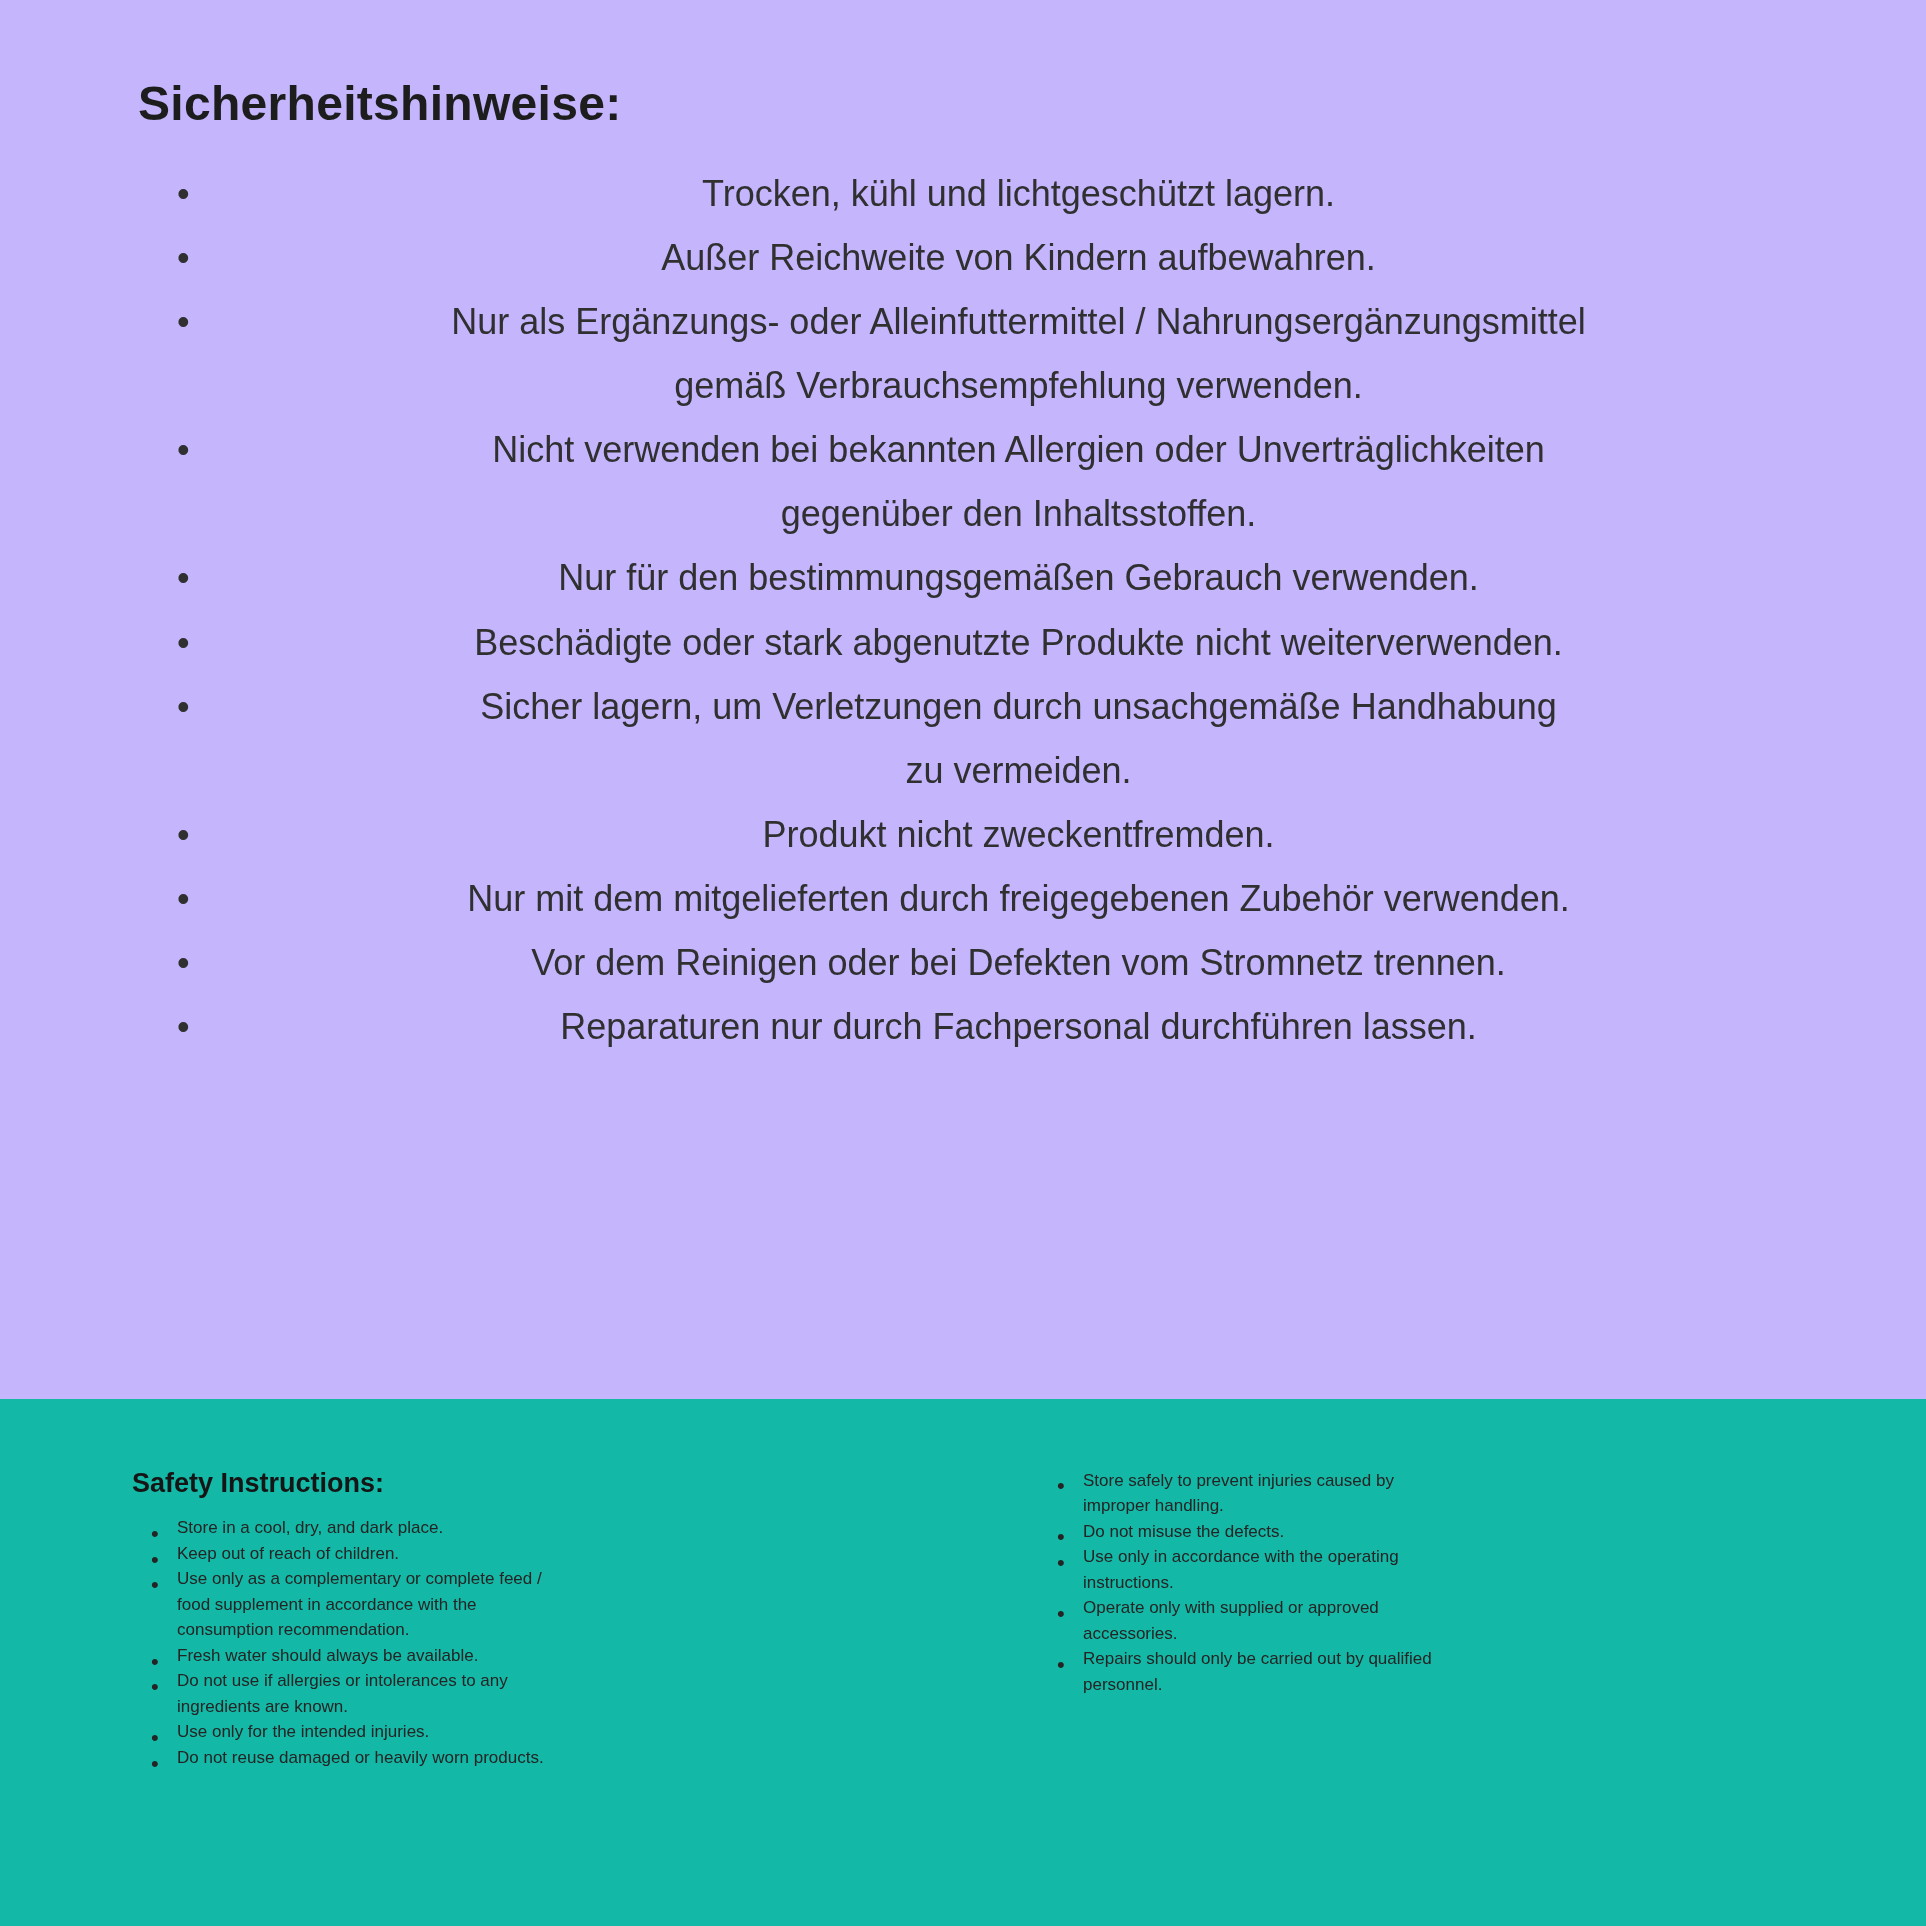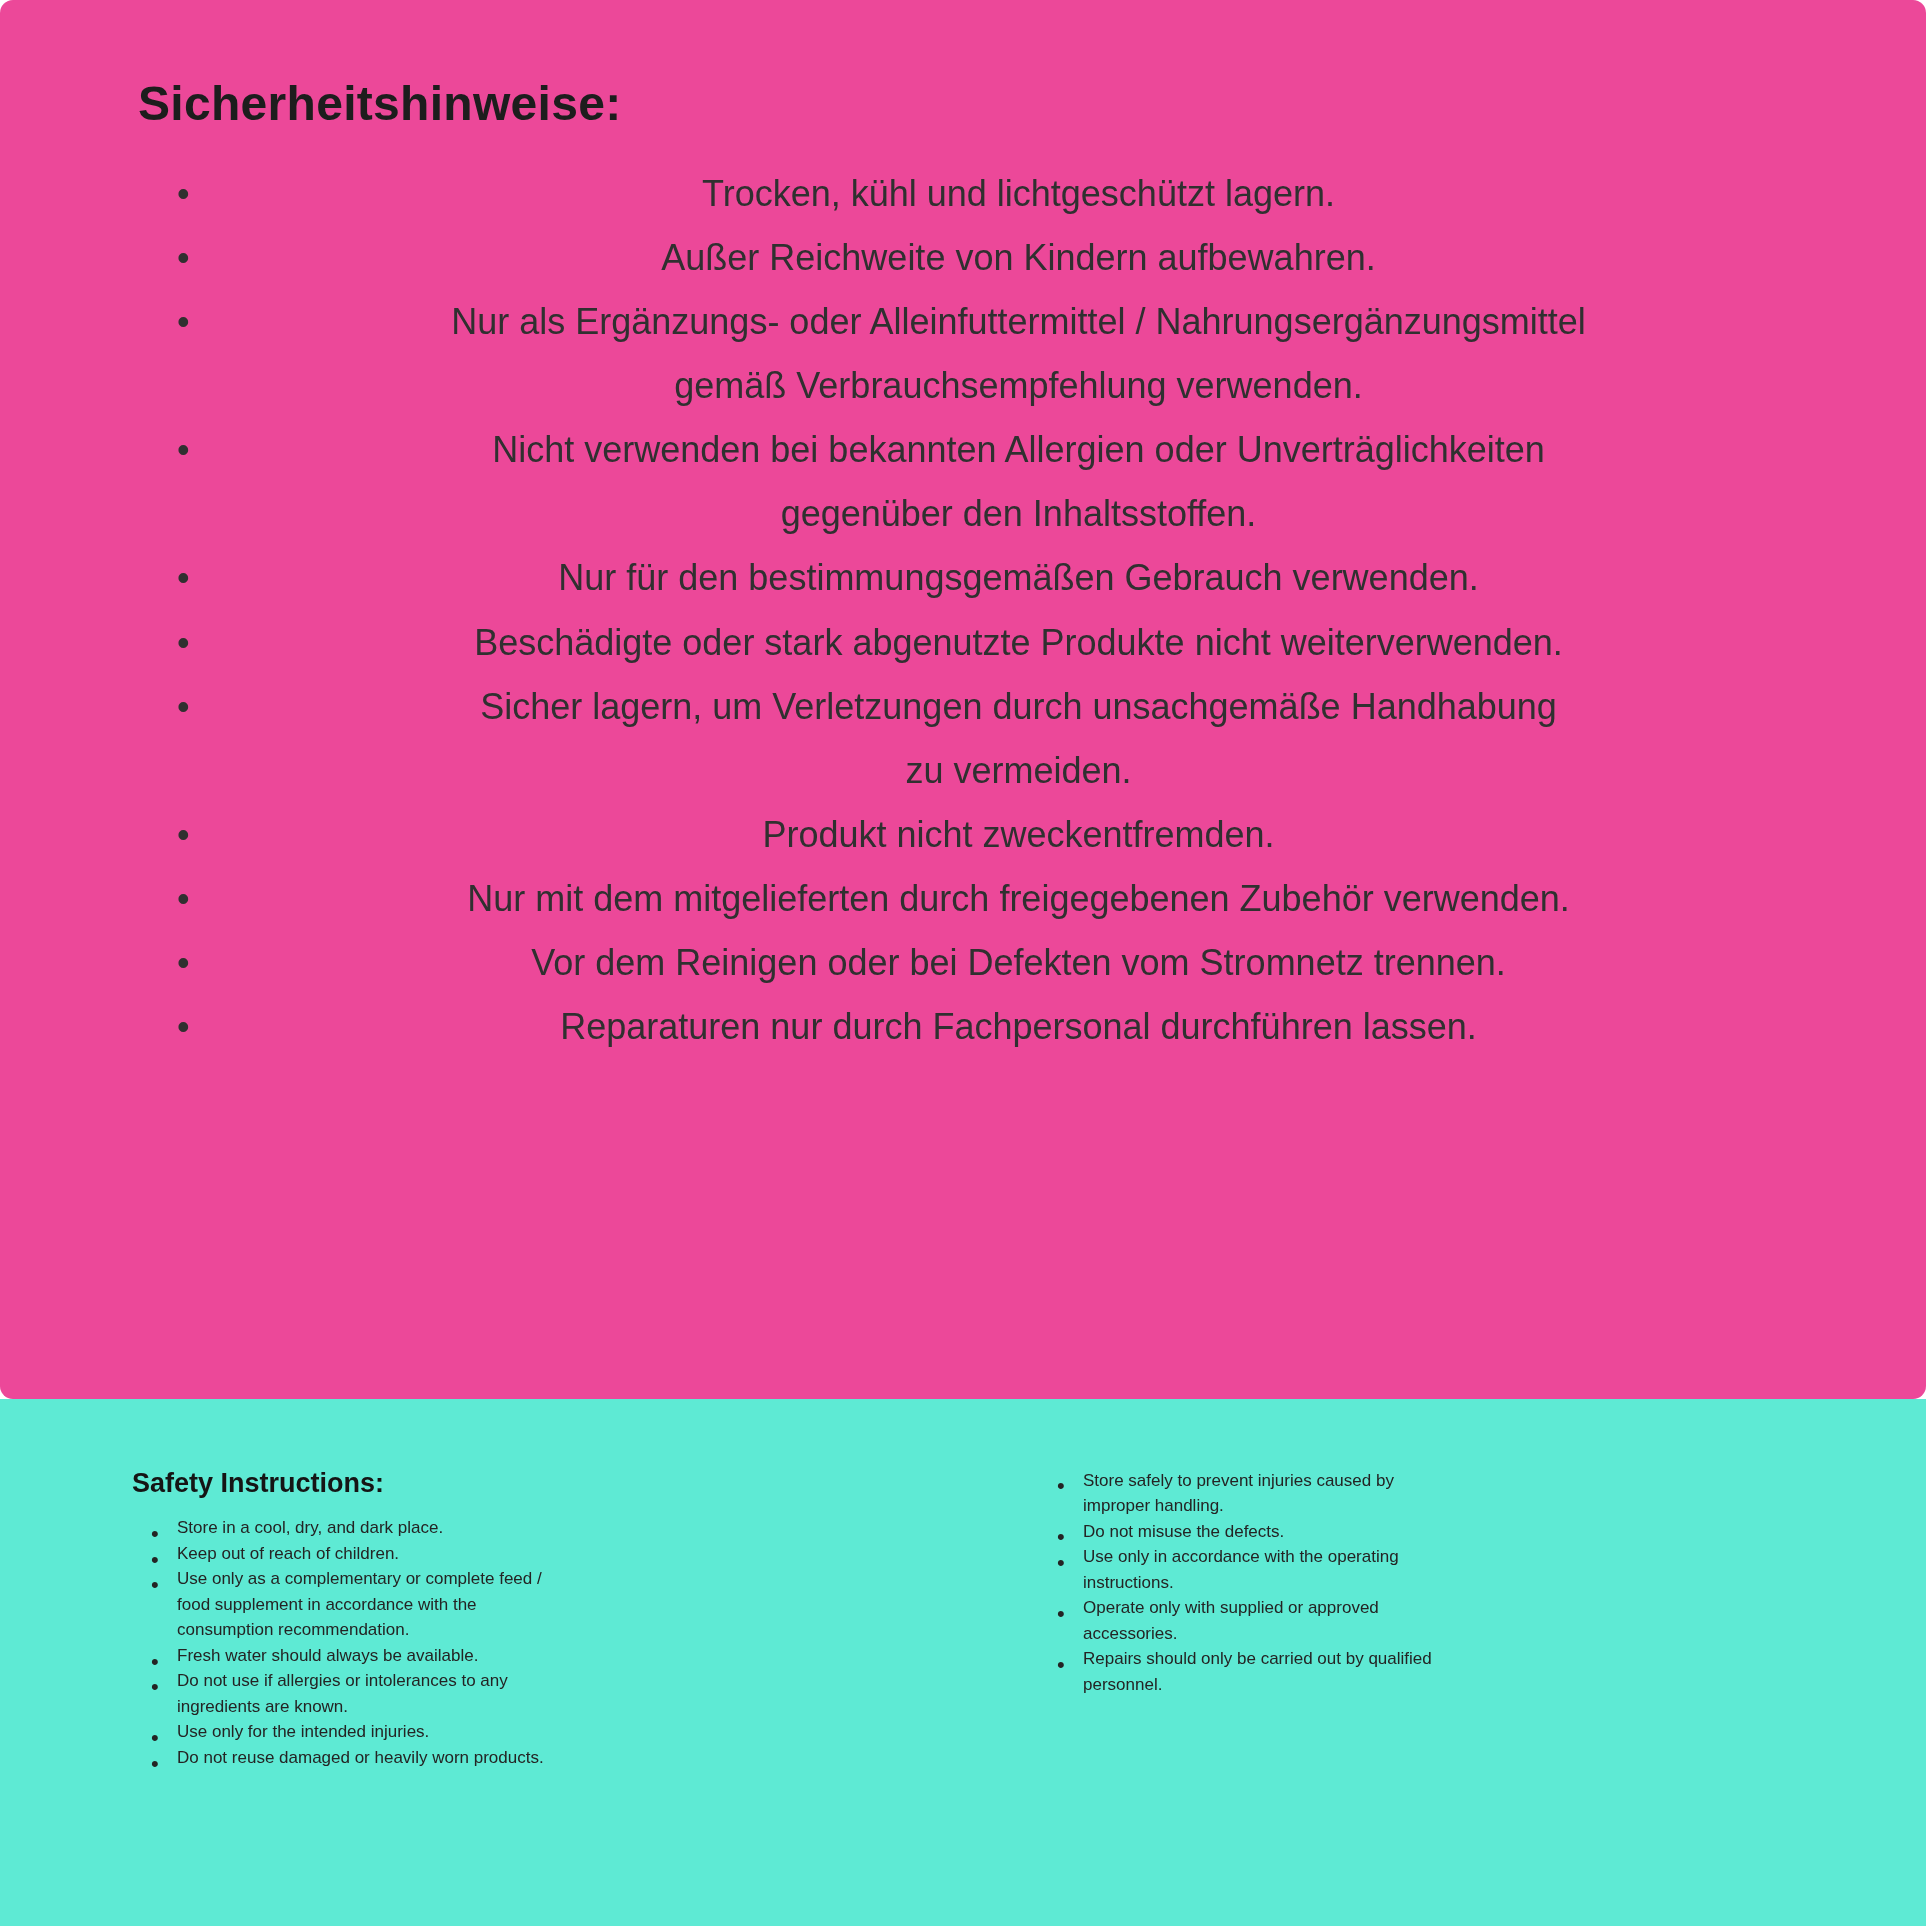--- a/index.html
+++ b/index.html
@@ -18,22 +18,21 @@
     display: flex;
     flex-direction: column;
     box-sizing: border-box;
   }
 
   
   .german-section {
     box-sizing: border-box;
     height: 1634px;
     padding: 76px 103px 0 138px;
-    background: #ec4899;
-    border-radius: 13px;
+    background: #c4b5fd;
   }
   .german-title {
     margin: 0;
     font-size: 48px;
     font-weight: 700;
     color: #1d1d1d;
     letter-spacing: 0.3px;
   }
   .german-list {
     list-style: none;
@@ -53,21 +52,21 @@
     content: "\2022";
     position: absolute;
     left: 0;
     color: #303030;
   }
 
   
   .english-section {
     box-sizing: border-box;
     height: 609px;
-    background: #5eead4;
+    background: #14b8a6;
     padding: 69px 90px 0 132px;
     display: flex;
     gap: 58px;
   }
   .col-left {
     flex: 0 0 867px;
   }
   .col-right {
     flex: 1;
   }

